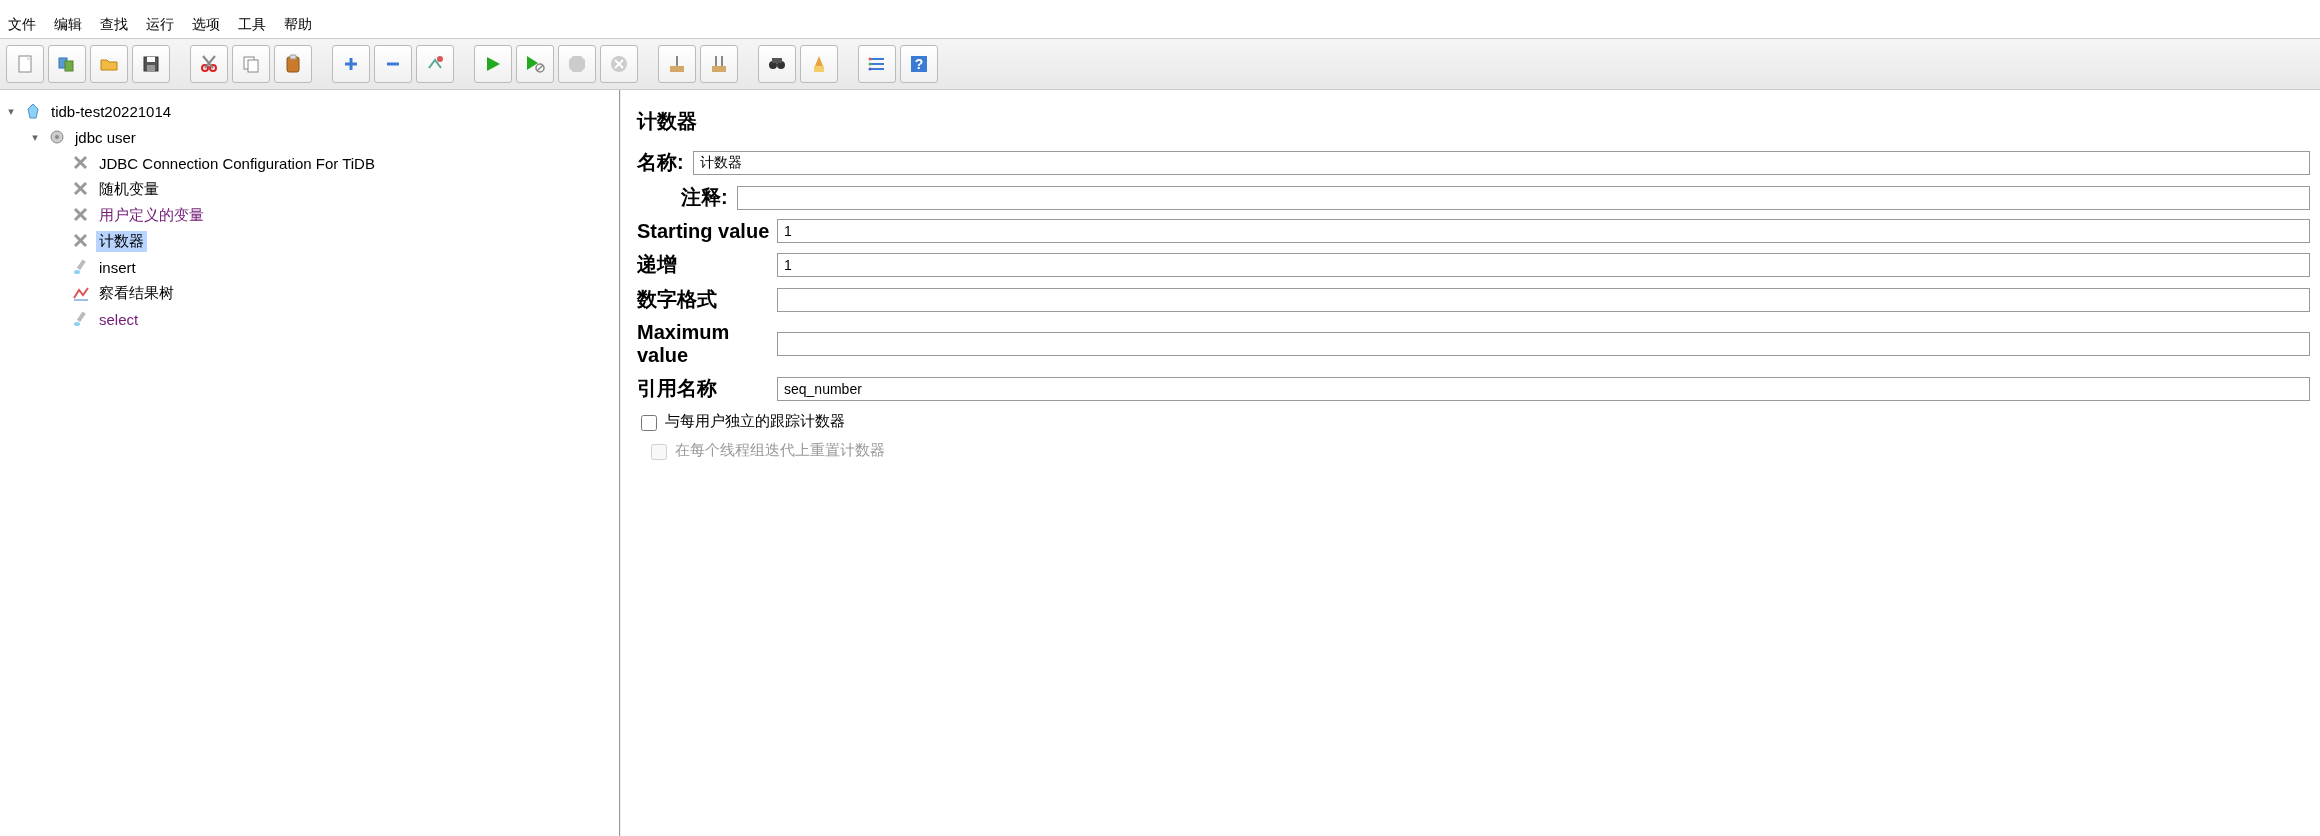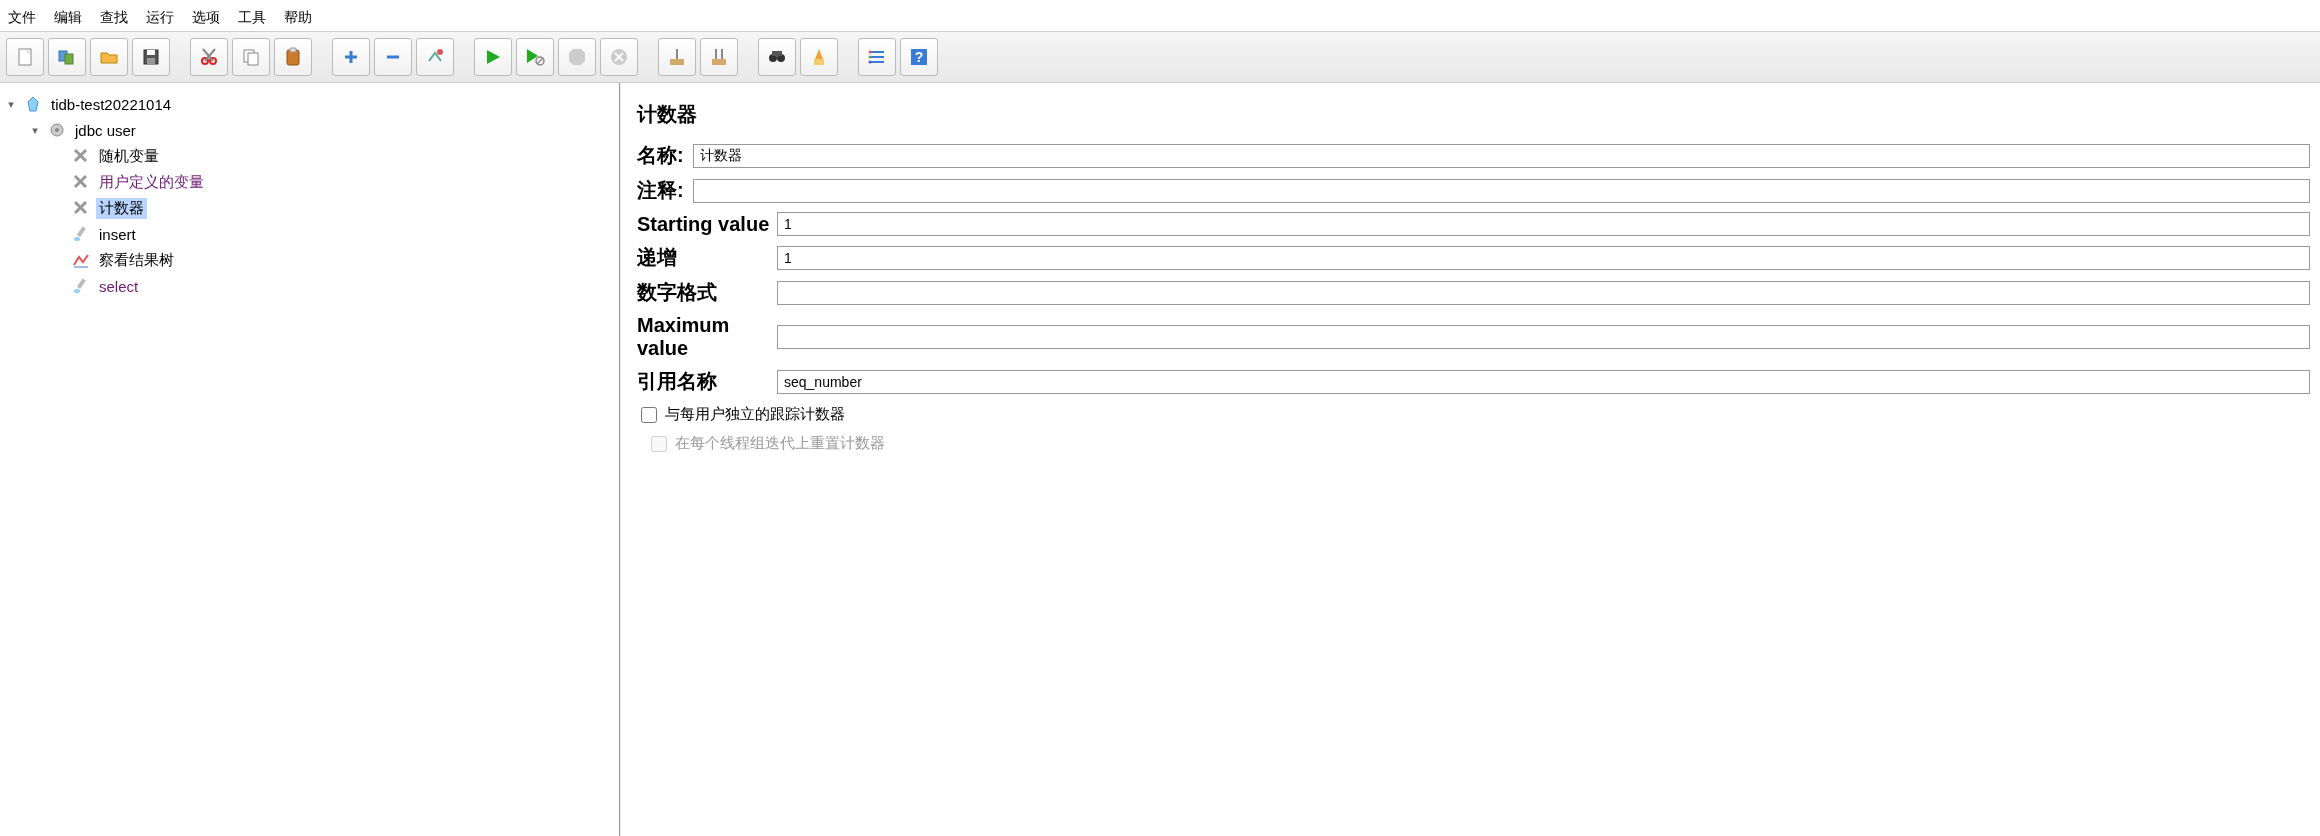--- a/index.html
+++ b/index.html
@@ -1,38 +1,38 @@
 <!DOCTYPE html>
 <html><head>
 <meta charset="utf-8">
 <style>
 * { box-sizing: border-box; margin: 0; padding: 0; }
 body { font-family: Arial, "Microsoft YaHei", sans-serif; font-size: 13px; background: #fff; width: 2320px; height: 836px; overflow: hidden; }
-.menubar { display: flex; gap: 18px; padding: 9px 8px 4px 8px; font-size: 14px; color: #000; }
+.menubar { display: flex; gap: 18px; padding: 16px 8px 4px 8px; font-size: 14px; color: #000; }
 .menubar span { cursor: pointer; }
 .toolbar { display: flex; align-items: center; gap: 4px; padding: 6px; background: linear-gradient(#f5f5f5,#e8e8e8); border-bottom: 1px solid #ccc; border-top: 1px solid #ccc; }
 .tb-btn { width: 38px; height: 38px; display: flex; align-items: center; justify-content: center; border: 1px solid #bbb; border-radius: 3px; background: linear-gradient(#fff,#f0f0f0); cursor: pointer; }
 .tb-sep { width: 12px; }
 .main { display: flex; height: calc(100% - 72px); }
 .tree-panel { width: 620px; border-right: 1px solid #999; padding: 8px 4px; }
 .tree-row { display: flex; align-items: center; height: 26px; font-size: 15px; color: #000; cursor: pointer; }
 .tree-row.disabled { color: #701a75; }
 .tree-row.selected .lbl { background: #b8d4ff; }
 .tree-indent { display: inline-block; }
 .tree-toggle { width: 14px; font-size: 11px; color: #666; text-align: center; }
 .tree-icon { width: 22px; height: 22px; margin: 0 4px; display: flex; align-items: center; justify-content: center; }
 .lbl { padding: 1px 3px; }
 .editor { flex: 1; padding: 18px 10px 10px 10px; border-left: 1px solid #eee; }
 .editor h2 { font-size: 20px; font-weight: bold; margin-bottom: 14px; padding-left: 6px; }
 .form-row { display: flex; align-items: center; margin-bottom: 8px; padding-left: 6px; }
 .form-row .flabel { width: 140px; font-size: 20px; font-weight: bold; }
 .form-row input[type=text] { flex: 1; border: 1px solid #999; height: 24px; padding: 2px 6px; font-size: 14px; }
 .form-row.name .flabel { width: 56px; }
-.form-row.comment .flabel { width: 56px; }
-.chk-row { display: flex; align-items: center; gap: 8px; margin: 10px 0 0 10px; font-size: 15px; }
+.form-row.comment .flabel { width: 56px; margin-left: 44px; }
+.chk-row { display: flex; align-items: flex-end; gap: 8px; margin: 10px 0 0 10px; font-size: 15px; }
 .chk-row.disabled { color: #999; margin-left: 20px; }
 .chk-row input { width: 16px; height: 16px; }
 svg { display: block; }
 </style>
 </head>
 <body>
 
 <div class="menubar">
   <span>文件</span>
   <span>编辑</span>
@@ -205,20 +205,31 @@
     <div id="tree-items">
         <div class="tree-row">
           <span class="tree-indent" style="width:48px"></span>
           <span class="tree-toggle"></span>
           <span class="tree-icon">
             <svg width="18" height="18">
               <line x1="3" y1="14" x2="14" y2="3" stroke="#999" stroke-width="3"></line>
               <line x1="3" y1="3" x2="14" y2="14" stroke="#999" stroke-width="3"></line>
             </svg>
           </span>
+          <span class="lbl">JDBC Connection Configuration For TiDB</span>
+        </div>
+        <div class="tree-row">
+          <span class="tree-indent" style="width:48px"></span>
+          <span class="tree-toggle"></span>
+          <span class="tree-icon">
+            <svg width="18" height="18">
+              <line x1="3" y1="14" x2="14" y2="3" stroke="#999" stroke-width="3"></line>
+              <line x1="3" y1="3" x2="14" y2="14" stroke="#999" stroke-width="3"></line>
+            </svg>
+          </span>
           <span class="lbl">随机变量</span>
         </div>
         <div class="tree-row disabled">
           <span class="tree-indent" style="width:48px"></span>
           <span class="tree-toggle"></span>
           <span class="tree-icon">
             <svg width="18" height="18">
               <line x1="3" y1="14" x2="14" y2="3" stroke="#999" stroke-width="3"></line>
               <line x1="3" y1="3" x2="14" y2="14" stroke="#999" stroke-width="3"></line>
             </svg>

